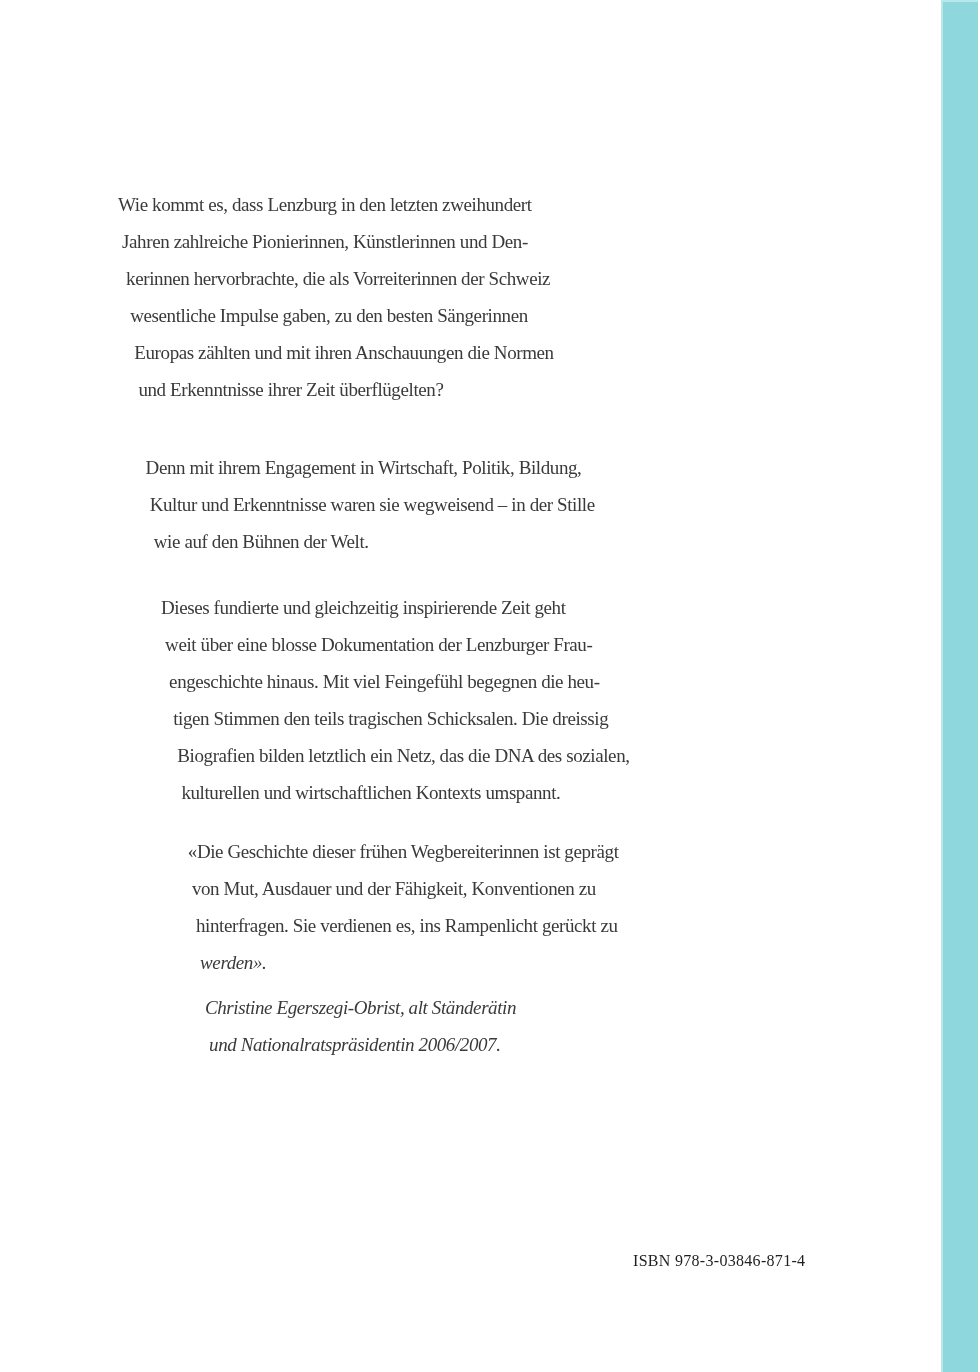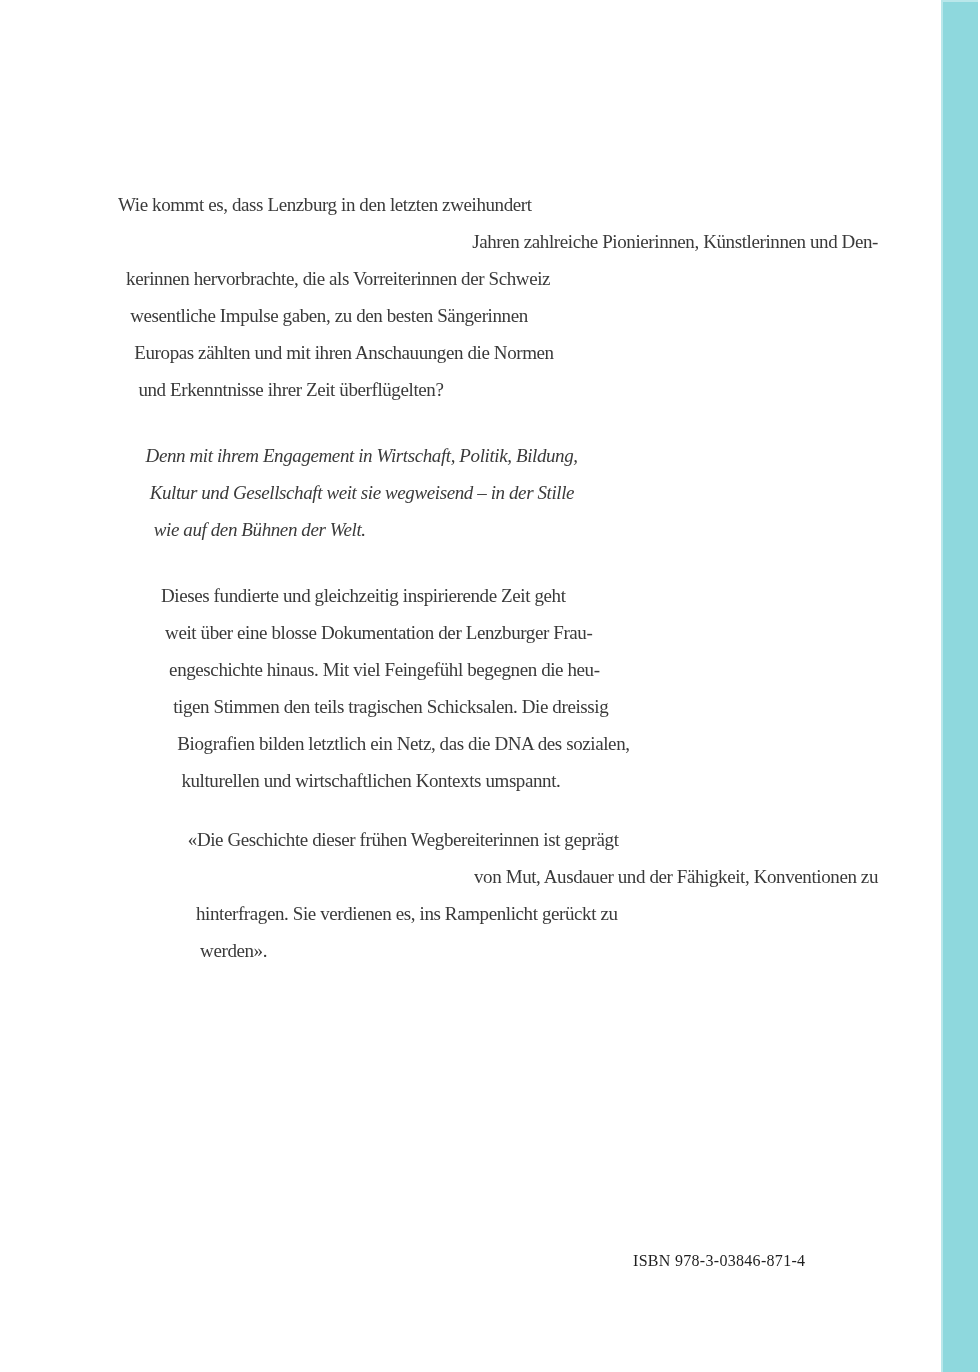--- a/index.html
+++ b/index.html
@@ -26,21 +26,21 @@
     font-size: 19px;
     line-height: 37px;
     letter-spacing: -0.4px;
     color: #3a3a3a;
   }
   .tline {
     white-space: nowrap;
     height: 37px;
   }
   .para { margin: 0; }
-  .blurb .para:nth-child(2) { margin-top: 29px; font-style: italic; }
+  .blurb .para:nth-child(2) { margin-top: 41px; }
   .blurb .para:nth-child(3) { margin-top: 29px; }
   .blurb .para:nth-child(4) { margin-top: 22px; }
   .blurb .para:nth-child(5) { margin-top: 8px; }
   .para.quote-attribution {
     font-style: italic;
   }
   .isbn {
     position: absolute;
     left: 633px;
     top: 1252px;
@@ -57,41 +57,45 @@
     box-shadow: inset 2px 2px 0 rgba(255,255,255,0.38);
   }
 </style>
 </head>
 <body style="background: rgb(255, 255, 255);">
 
 <div class="cover">
   <div class="blurb" id="blurb" style="color: rgb(58, 58, 58);">
       <div class="para intro-question">
         <div class="tline" style="margin-left: 0px;">Wie kommt es, dass Lenzburg in den letzten zweihundert</div>
-        <div class="tline" style="margin-left: 4.1px; text-align: right;">Jahren zahlreiche Pionierinnen, Künstlerinnen und Den-</div>
+        <div class="tline" style="margin-left: 4.1px;">Jahren zahlreiche Pionierinnen, Künstlerinnen und Den-</div>
         <div class="tline" style="margin-left: 8.1px;">kerinnen hervorbrachte, die als Vorreiterinnen der Schweiz</div>
         <div class="tline" style="margin-left: 12.2px;">wesentliche Impulse gaben, zu den besten Sängerinnen</div>
         <div class="tline" style="margin-left: 16.3px;">Europas zählten und mit ihren Anschauungen die Normen</div>
         <div class="tline" style="margin-left: 20.4px;">und Erkenntnisse ihrer Zeit überflügelten?</div>
       </div>
       <div class="para statement">
         <div class="tline" style="margin-left: 27.6px;">Denn mit ihrem Engagement in Wirtschaft, Politik, Bildung,</div>
-        <div class="tline" style="margin-left: 31.7px;">Kultur und Gesellschaft weit sie wegweisend – in der Stille</div>
+        <div class="tline" style="margin-left: 31.7px;">Kultur und Erkenntnisse waren sie wegweisend – in der Stille</div>
         <div class="tline" style="margin-left: 35.8px;">wie auf den Bühnen der Welt.</div>
       </div>
       <div class="para book-description">
         <div class="tline" style="margin-left: 43px;">Dieses fundierte und gleichzeitig inspirierende Zeit geht</div>
         <div class="tline" style="margin-left: 47.1px;">weit über eine blosse Dokumentation der Lenzburger Frau-</div>
         <div class="tline" style="margin-left: 51.1px;">engeschichte hinaus. Mit viel Feingefühl begegnen die heu-</div>
         <div class="tline" style="margin-left: 55.2px;">tigen Stimmen den teils tragischen Schicksalen. Die dreissig</div>
         <div class="tline" style="margin-left: 59.3px;">Biografien bilden letztlich ein Netz, das die DNA des sozialen,</div>
         <div class="tline" style="margin-left: 63.4px;">kulturellen und wirtschaftlichen Kontexts umspannt.</div>
       </div>
       <div class="para endorsement-quote">
         <div class="tline" style="margin-left: 69.8px;">«Die Geschichte dieser frühen Wegbereiterinnen ist geprägt</div>
-        <div class="tline" style="margin-left: 73.9px; text-align: right;">von Mut, Ausdauer und der Fähigkeit, Konventionen zu</div>
+        <div class="tline" style="margin-left: 73.9px;">von Mut, Ausdauer und der Fähigkeit, Konventionen zu</div>
         <div class="tline" style="margin-left: 78px;">hinterfragen. Sie verdienen es, ins Rampenlicht gerückt zu</div>
-        <div class="tline" style="margin-left: 82.1px;">werden».</div>
+        <div class="tline" style="margin-left: 82.1px; font-style: italic;">werden».</div>
+      </div>
+      <div class="para quote-attribution">
+        <div class="tline" style="margin-left: 87px;">Christine Egerszegi-Obrist, alt Ständerätin</div>
+        <div class="tline" style="margin-left: 91.1px;">und Nationalratspräsidentin 2006/2007.</div>
       </div>
     </div>
   <div class="isbn">ISBN 978-3-03846-871-4</div>
   <div class="stripe" style="background: rgb(142, 216, 221);"></div>
 </div>
 
 </body></html>

